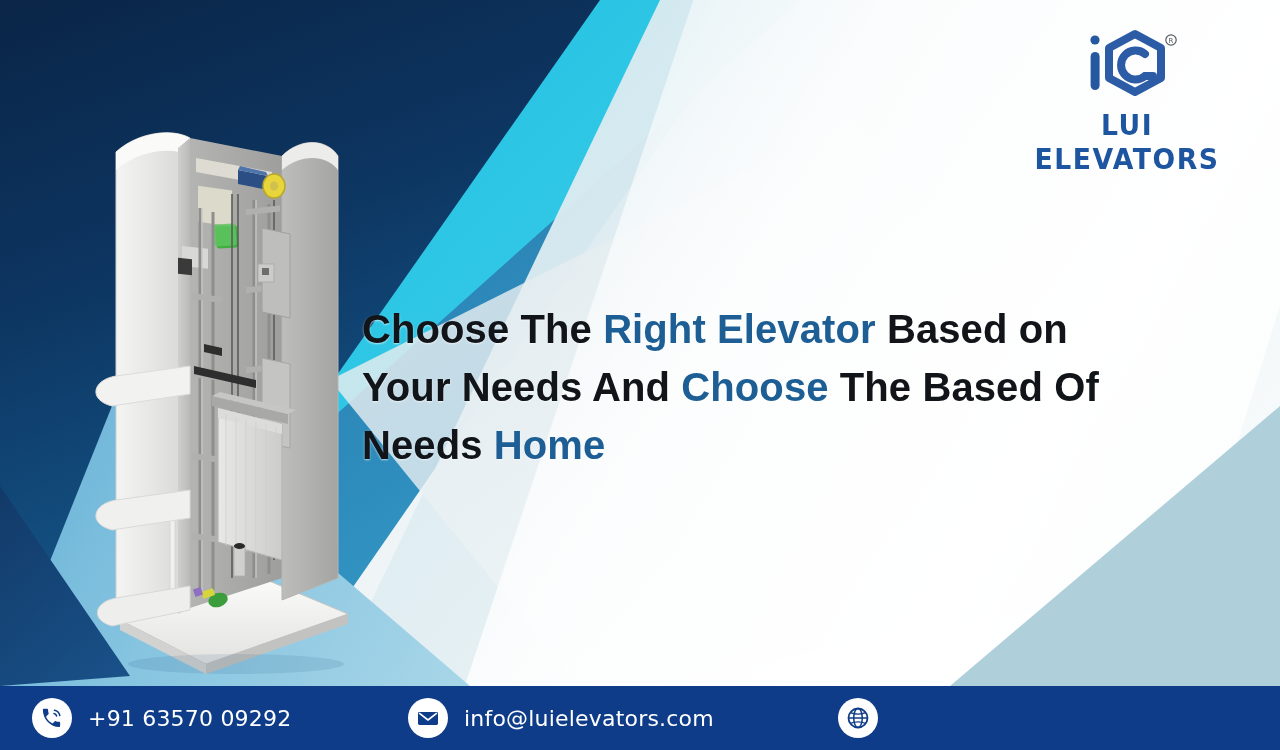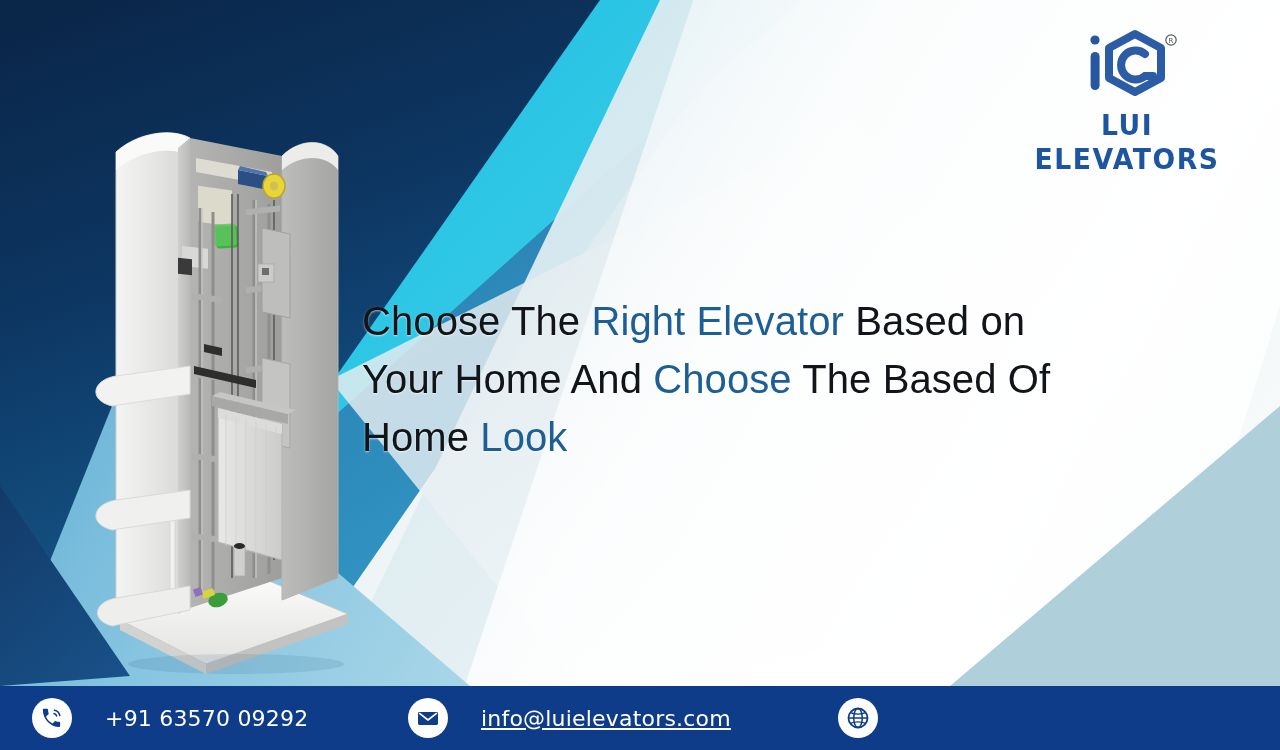--- a/index.html
+++ b/index.html
@@ -123,24 +123,24 @@
     top: 108px;
     width: 280px;
     height: 580px;
   }
   .prod-svg { display: block; width: 100%; height: 100%; }
 
   
   .headline {
     position: absolute;
     left: 362px;
-    top: 292px;
+    top: 300px;
     width: 840px;
     font-size: 40px;
-    font-weight: normal;
+    font-weight: bold;
     line-height: 58px;
     letter-spacing: 0.1px;
     color: #111418;
     text-shadow: 0 1px 2px rgba(255,255,255,0.65);
   }
   .headline .accent { color: #1d5e95; }
   .headline .line { display: block; white-space: nowrap; }
 
   
   .logo {
@@ -175,25 +175,25 @@
     bottom: 0;
     width: 1280px;
     height: 64px;
     background: #0f3c88;
     display: flex;
     align-items: center;
   }
   .contact-item {
     display: flex;
     align-items: center;
-    gap: 33px;
+    gap: 16px;
     color: #ffffff;
   }
   .contact-item.phone   { width: 400px; padding-left: 32px; box-sizing: border-box; }
-  .contact-item.email   { width: 430px; padding-left: 8px;  box-sizing: border-box; text-decoration: underline; }
+  .contact-item.email   { width: 430px; padding-left: 8px;  box-sizing: border-box; }
   .contact-item.website { width: 450px; padding-left: 8px;  box-sizing: border-box; }
 
   .ci-icon {
     flex: 0 0 auto;
     width: 40px;
     height: 40px;
     border-radius: 50%;
     background: #ffffff;
     display: flex;
     align-items: center;
@@ -359,24 +359,24 @@
 
       <ellipse cx="150" cy="556" rx="108" ry="10" fill="#0d3a6b" opacity="0.10"></ellipse>
     </svg>
   </div>
 
   <div class="headline">
     <span class="line">
       <span>Choose The </span><span class="accent">Right Elevator</span><span> Based on</span>
     </span>
     <span class="line">
-      <span>Your Home And </span><span class="accent">Choose</span><span> The Based Of</span>
+      <span>Your Needs And </span><span class="accent">Choose</span><span> The Based Of</span>
     </span>
     <span class="line">
-      <span>Home </span><span class="accent">Look</span>
+      <span>Needs </span><span class="accent">Home</span>
     </span>
   </div>
 
   <div class="logo">
     <svg class="logo-mark" viewBox="0 0 104 76" xmlns="http://www.w3.org/2000/svg">
 
       <circle cx="20" cy="12" r="4.6" fill="#2558a0"></circle>
       <rect x="15.6" y="24" width="9" height="38" rx="4.5" fill="#2558a0"></rect>
 
       <path d="M60,6 L86,20 L86,50 L60,64 L34,50 L34,20 Z" fill="none" stroke="#2c5ca6" stroke-width="8" stroke-linejoin="round"></path>

